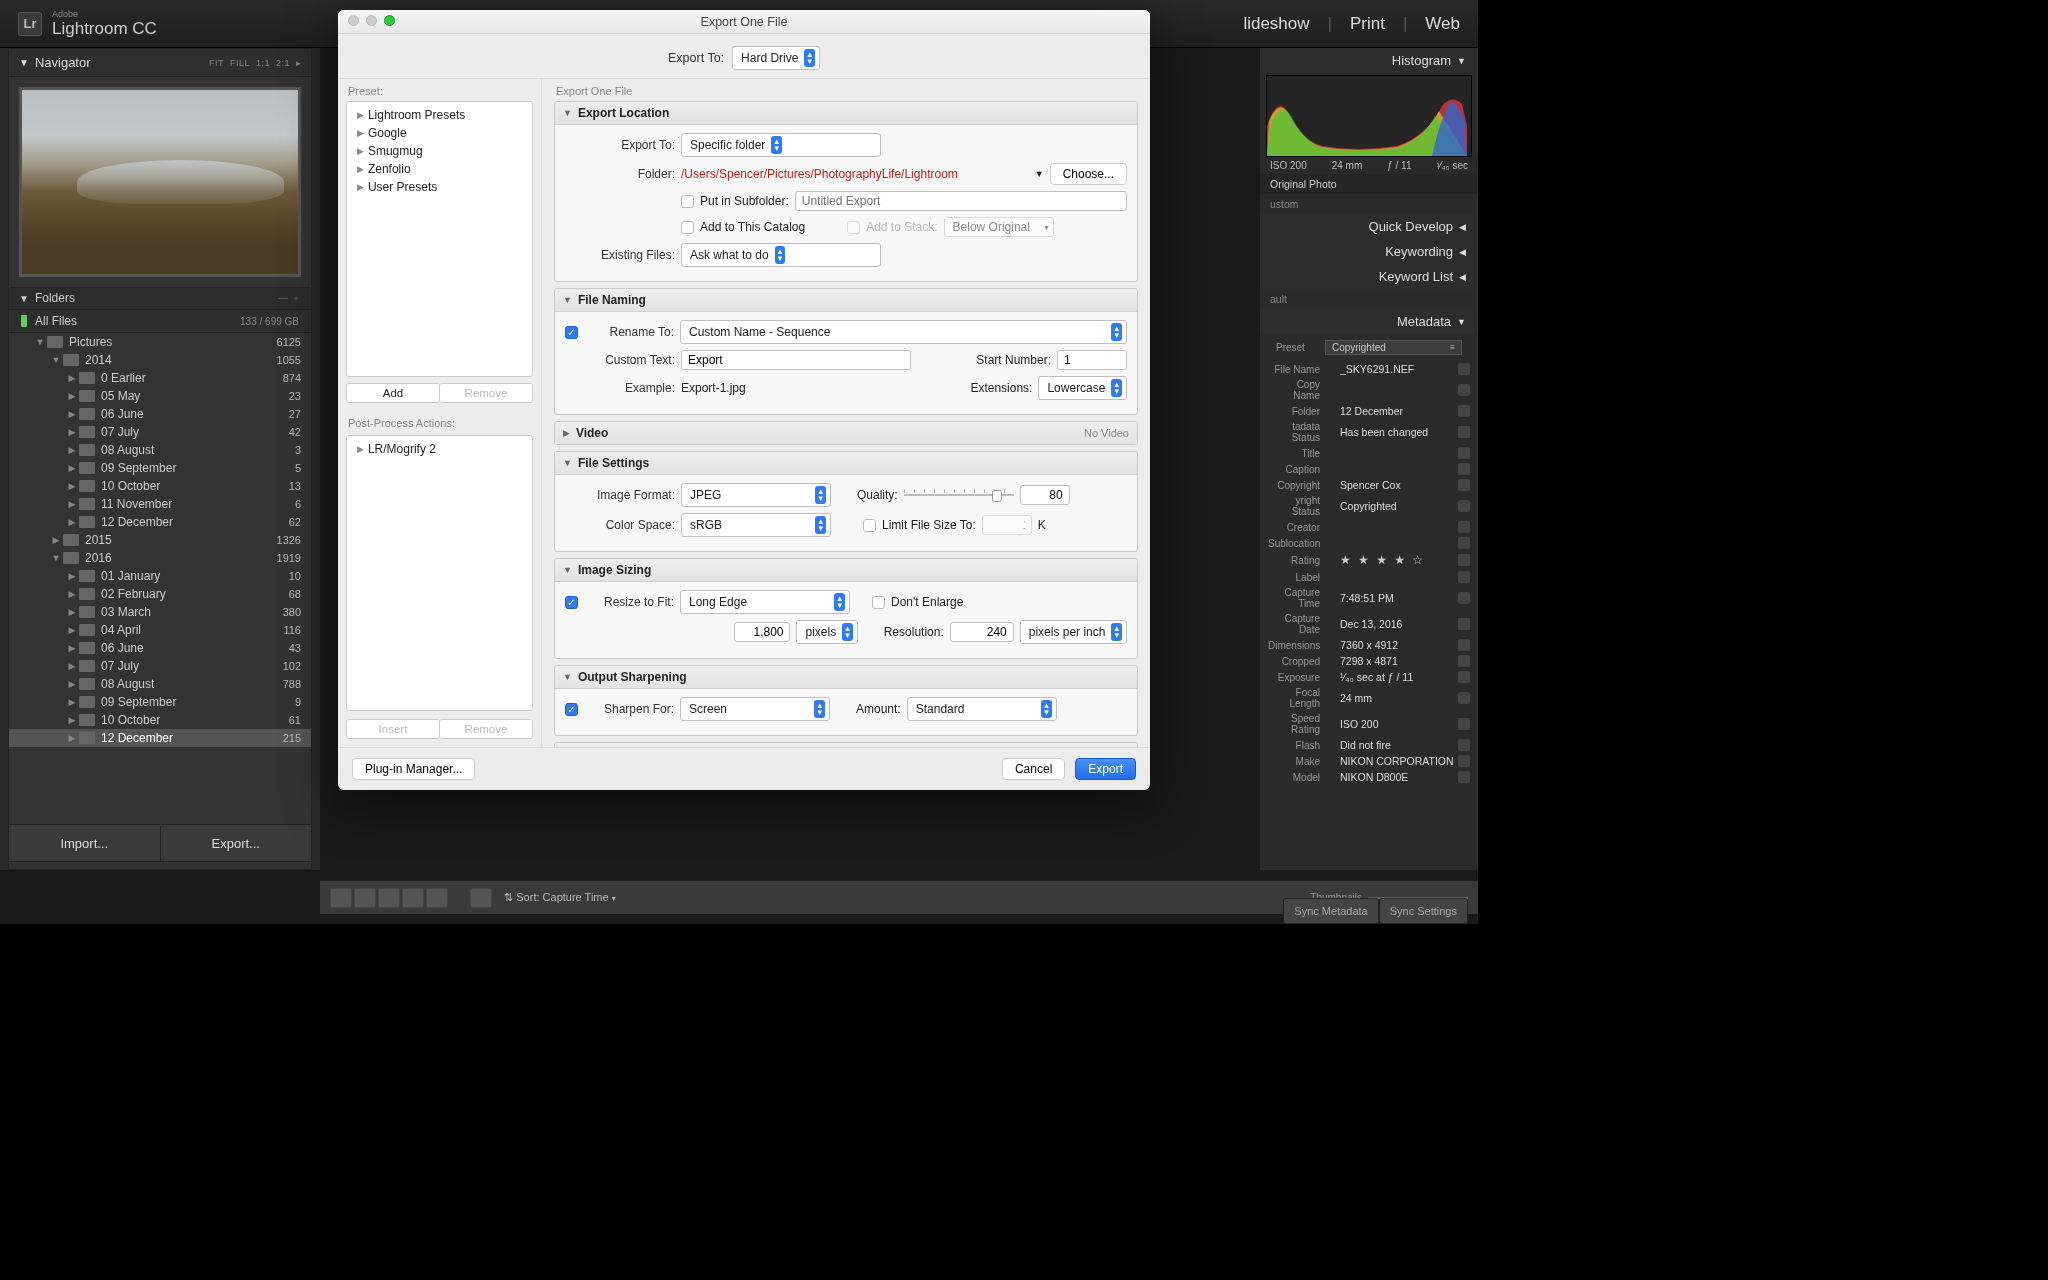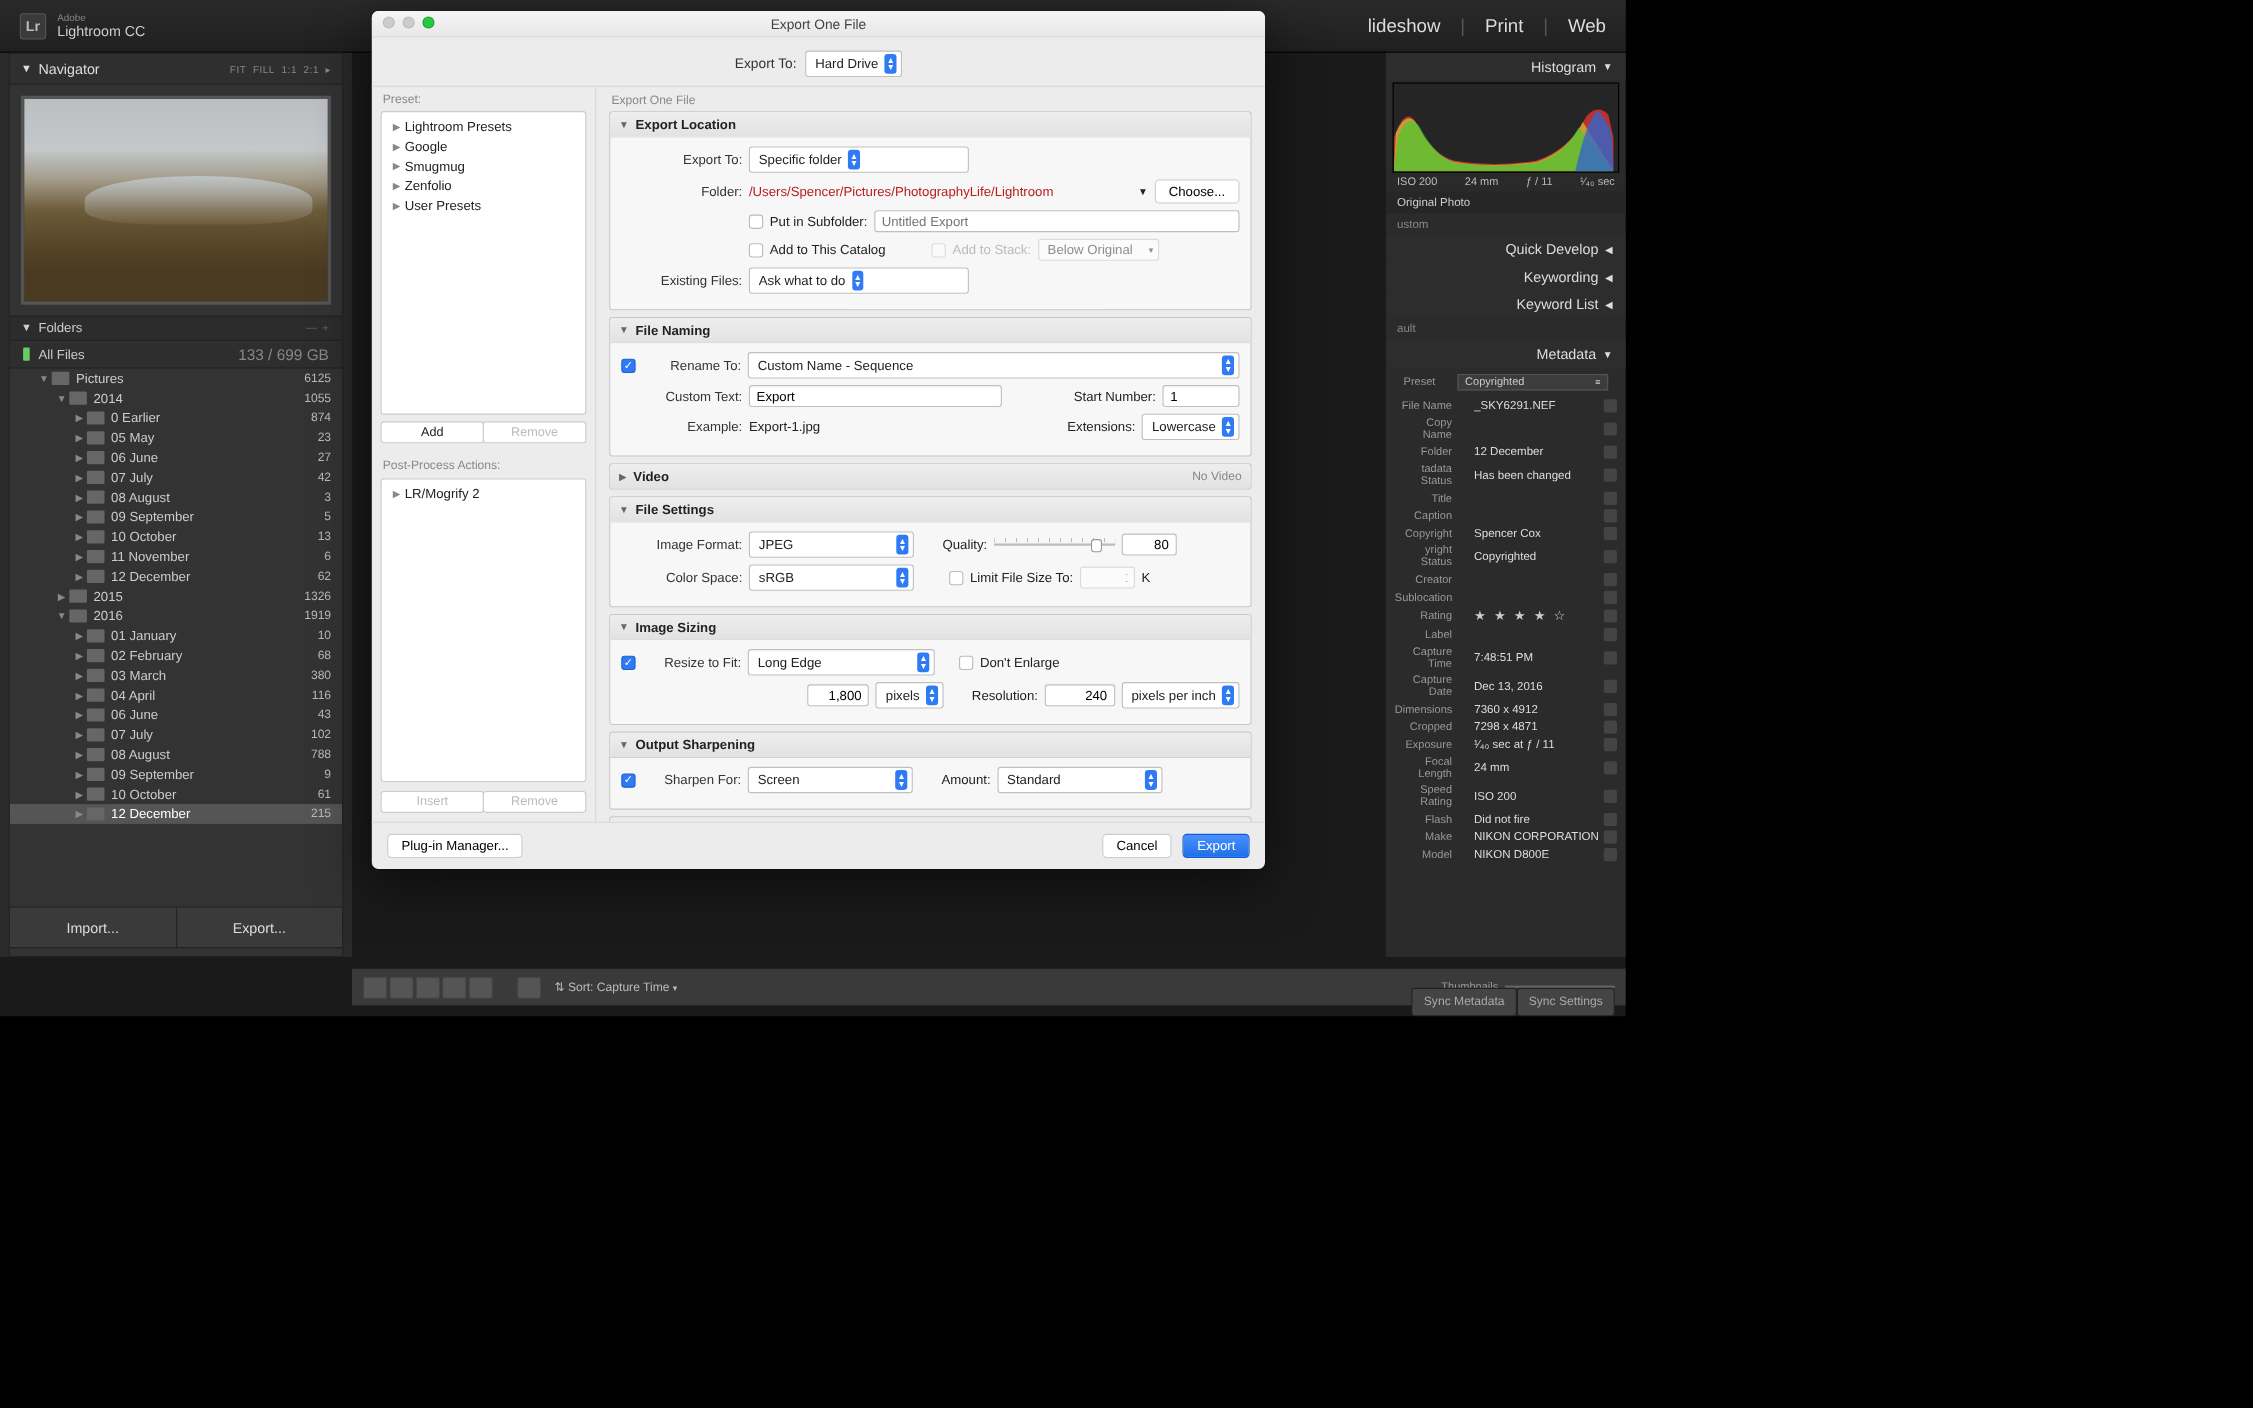--- a/index.html
+++ b/index.html
@@ -3,21 +3,21 @@
 <meta charset="utf-8">
 <style>
 * { margin:0; padding:0; box-sizing:border-box; font-family:-apple-system,"Helvetica Neue",Arial,sans-serif; }
 body { width:1478px; height:924px; background:#000; overflow:hidden; position:relative; font-size:12px; }
 .app { position:absolute; inset:0; background:#1a1a1a; color:#ccc; }
 
 
 .titlebar { height:48px; background:linear-gradient(#2a2a2a,#1f1f1f); display:flex; align-items:center; padding:0 18px; border-bottom:1px solid #000; }
 .lr-logo { width:24px; height:24px; background:#3a3a3a; border:1px solid #555; border-radius:3px; margin-right:10px; display:flex; align-items:center; justify-content:center; color:#bbb; font-size:13px; font-weight:600; }
 .app-title-line1 { font-size:9px; color:#888; }
-.app-title-line2 { font-size:13px; color:#ccc; font-weight:300; }
+.app-title-line2 { font-size:17px; color:#ccc; font-weight:300; }
 .titlebar-spacer { flex:1; }
 .titlebar-modules { display:flex; gap:18px; color:#ddd; font-size:17px; align-items:center; }
 .titlebar-modules span.sep { color:#555; }
 
 
 .left-panel { position:absolute; left:0; top:48px; bottom:54px; width:320px; background:#2a2a2a; }
 .left-panel-inner { position:absolute; left:8px; top:0; right:8px; bottom:0; background:#333; border:1px solid #222; }
 .panel-header { background:#2f2f2f; padding:6px 10px; border-bottom:1px solid #222; display:flex; align-items:center; font-size:13px; color:#ddd; }
 .panel-header .tri { margin-right:6px; font-size:10px; }
 .panel-header .spacer { flex:1; }
@@ -25,21 +25,21 @@
 .nav-opts span { margin-left:6px; }
 .preview-box { padding:10px; }
 .preview-img { width:100%; height:190px; border:3px solid #555; background:
   linear-gradient(180deg,#bcbfc2 0%, #c4c8cb 25%, #a29b88 40%, #6d5c3b 55%, #594829 70%, #4a3a22 85%);
   position:relative; overflow:hidden; }
 .preview-img::after { content:""; position:absolute; left:20%; top:38%; right:5%; height:24%; background:linear-gradient(180deg, rgba(200,210,220,0.7), rgba(150,130,100,0.2)); border-radius:50% 50% 30% 30%; }
 .folders-header { background:#2c2c2c; padding:3px 10px 4px; display:flex; align-items:center; border-top:1px solid #222; border-bottom:1px solid #222; }
 .folders-header .sm { margin-left:auto; font-size:10px; color:#666; }
 .allfiles-row { background:#2e2e2e; padding:4px 12px; display:flex; align-items:center; border-bottom:1px solid #222; }
 .green-dot { width:6px; height:12px; background:#6c6; margin-right:8px; border-radius:1px; }
-.allfiles-row .r { margin-left:auto; font-size:14px; color:#888; }
+.allfiles-row .r { margin-left:auto; font-size:10px; color:#888; }
 .folder-tree { overflow:auto; }
 .ft-row { display:flex; align-items:center; padding:2px 0; font-size:12px; color:#ccc; }
 .ft-row.sel { background:#555; color:#fff; }
 .ft-row .ind { display:inline-block; }
 .ft-tri { width:14px; text-align:center; font-size:9px; color:#888; }
 .ft-icon { width:16px; height:12px; background:#666; border-radius:1px; margin-right:6px; display:inline-block; }
 .ft-count { margin-left:auto; margin-right:10px; color:#bbb; font-size:11px; }
 
 
 .bottom-bar { position:absolute; left:8px; right:8px; bottom:8px; height:38px; background:#3a3a3a; border:1px solid #222; display:flex; align-items:center; }

